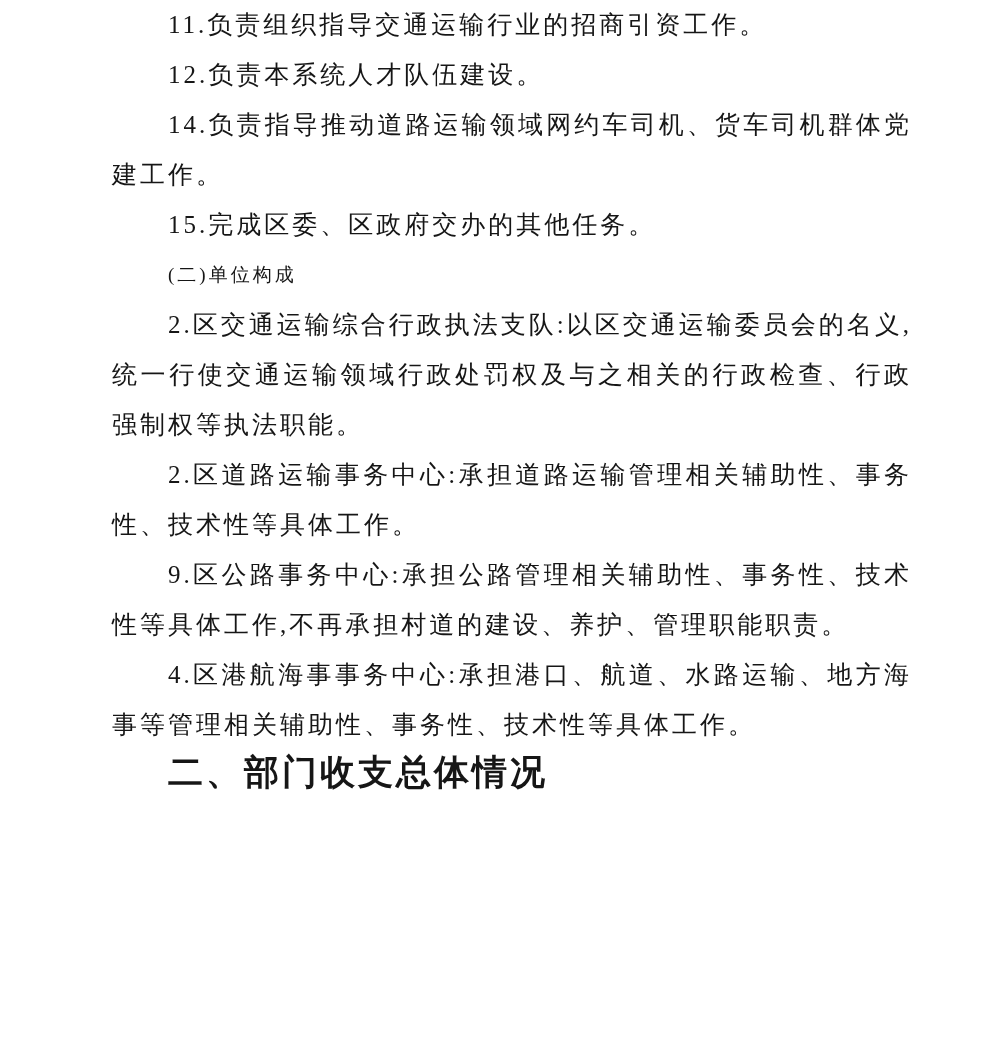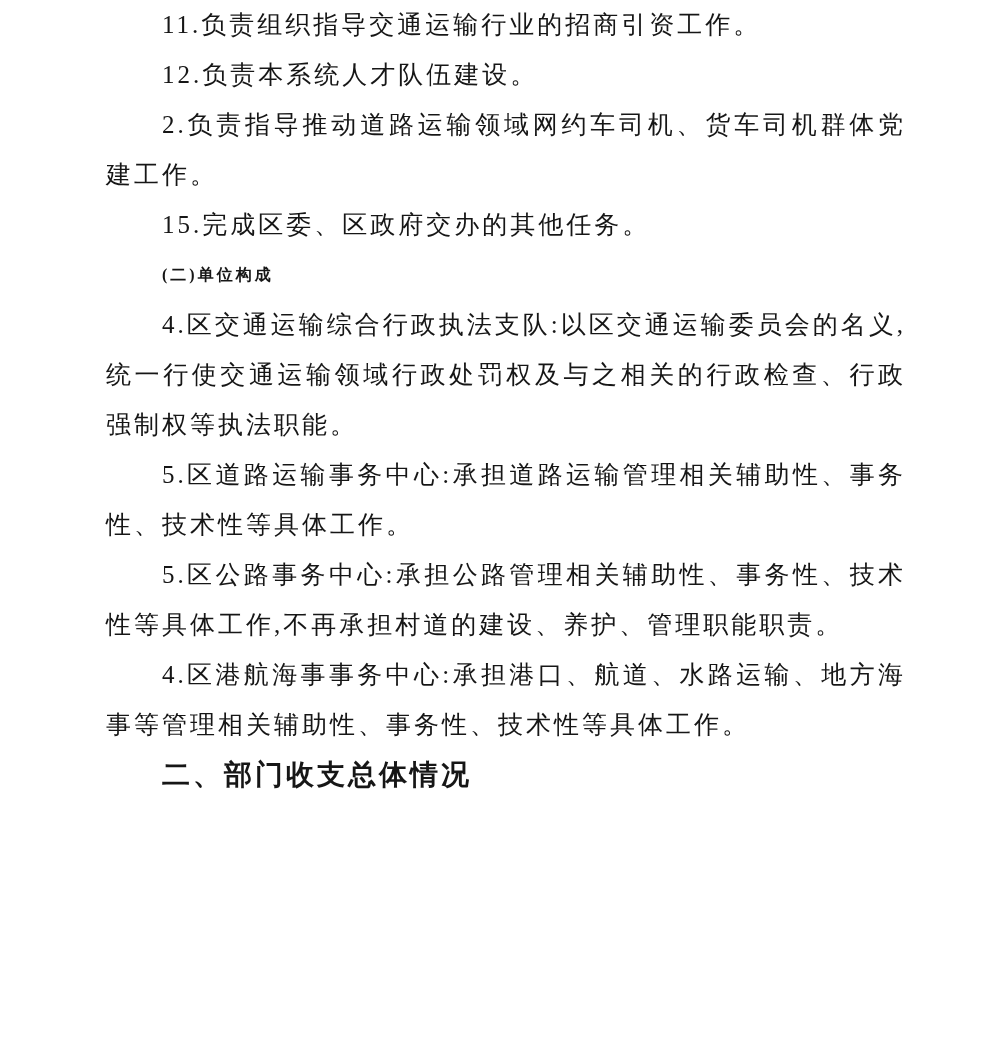--- a/index.html
+++ b/index.html
@@ -14,58 +14,58 @@
   }
   .doc-page {
     position: absolute;
     left: 0; top: 0;
     width: 1000px;
     height: 1053px;
     background: #ffffff;
   }
   .doc-body {
     position: absolute;
-    left: 106px;
+    left: 112px;
     top: 0;
     width: 800px;
   }
   p.para {
     font-size: 25px;
     line-height: 50px;
     letter-spacing: 3px;
     text-align: justify;
     text-indent: 56px;
     font-family: "Liberation Serif", "DejaVu Serif", serif;
   }
   p.heading-sub {
-    font-size: 16px;
+    font-size: 19px;
+    line-height: 50px;
+    letter-spacing: 3px;
+    font-weight: normal;
+    text-indent: 56px;
+    font-family: "Liberation Serif", "DejaVu Serif", serif;
+  }
+  p.heading-main {
+    font-size: 35px;
     line-height: 50px;
     letter-spacing: 3px;
     font-weight: bold;
     text-indent: 56px;
-    font-family: "Liberation Serif", "DejaVu Serif", serif;
-  }
-  p.heading-main {
-    font-size: 28px;
-    line-height: 50px;
-    letter-spacing: 3px;
-    font-weight: bold;
-    text-indent: 56px;
-    font-family: Liberation Sans, sans-serif;
+    font-family: Liberation Mono, monospace;
   }
 </style>
 </head>
 <body>
 
 <div class="doc-page">
   <div id="doc-body" class="doc-body">
       <p class="para">11.负责组织指导交通运输行业的招商引资工作。</p>
       <p class="para">12.负责本系统人才队伍建设。</p>
-      <p class="para">2.负责指导推动道路运输领域网约车司机、货车司机群体党建工作。</p>
+      <p class="para">14.负责指导推动道路运输领域网约车司机、货车司机群体党建工作。</p>
       <p class="para">15.完成区委、区政府交办的其他任务。</p>
       <p class="heading-sub">(二)单位构成</p>
-      <p class="para">4.区交通运输综合行政执法支队:以区交通运输委员会的名义,统一行使交通运输领域行政处罚权及与之相关的行政检查、行政强制权等执法职能。</p>
-      <p class="para">5.区道路运输事务中心:承担道路运输管理相关辅助性、事务性、技术性等具体工作。</p>
-      <p class="para">5.区公路事务中心:承担公路管理相关辅助性、事务性、技术性等具体工作,不再承担村道的建设、养护、管理职能职责。</p>
+      <p class="para">2.区交通运输综合行政执法支队:以区交通运输委员会的名义,统一行使交通运输领域行政处罚权及与之相关的行政检查、行政强制权等执法职能。</p>
+      <p class="para">2.区道路运输事务中心:承担道路运输管理相关辅助性、事务性、技术性等具体工作。</p>
+      <p class="para">9.区公路事务中心:承担公路管理相关辅助性、事务性、技术性等具体工作,不再承担村道的建设、养护、管理职能职责。</p>
       <p class="para">4.区港航海事事务中心:承担港口、航道、水路运输、地方海事等管理相关辅助性、事务性、技术性等具体工作。</p>
       <p class="heading-main">二、部门收支总体情况</p>
     </div>
 </div>
 
 </body></html>

